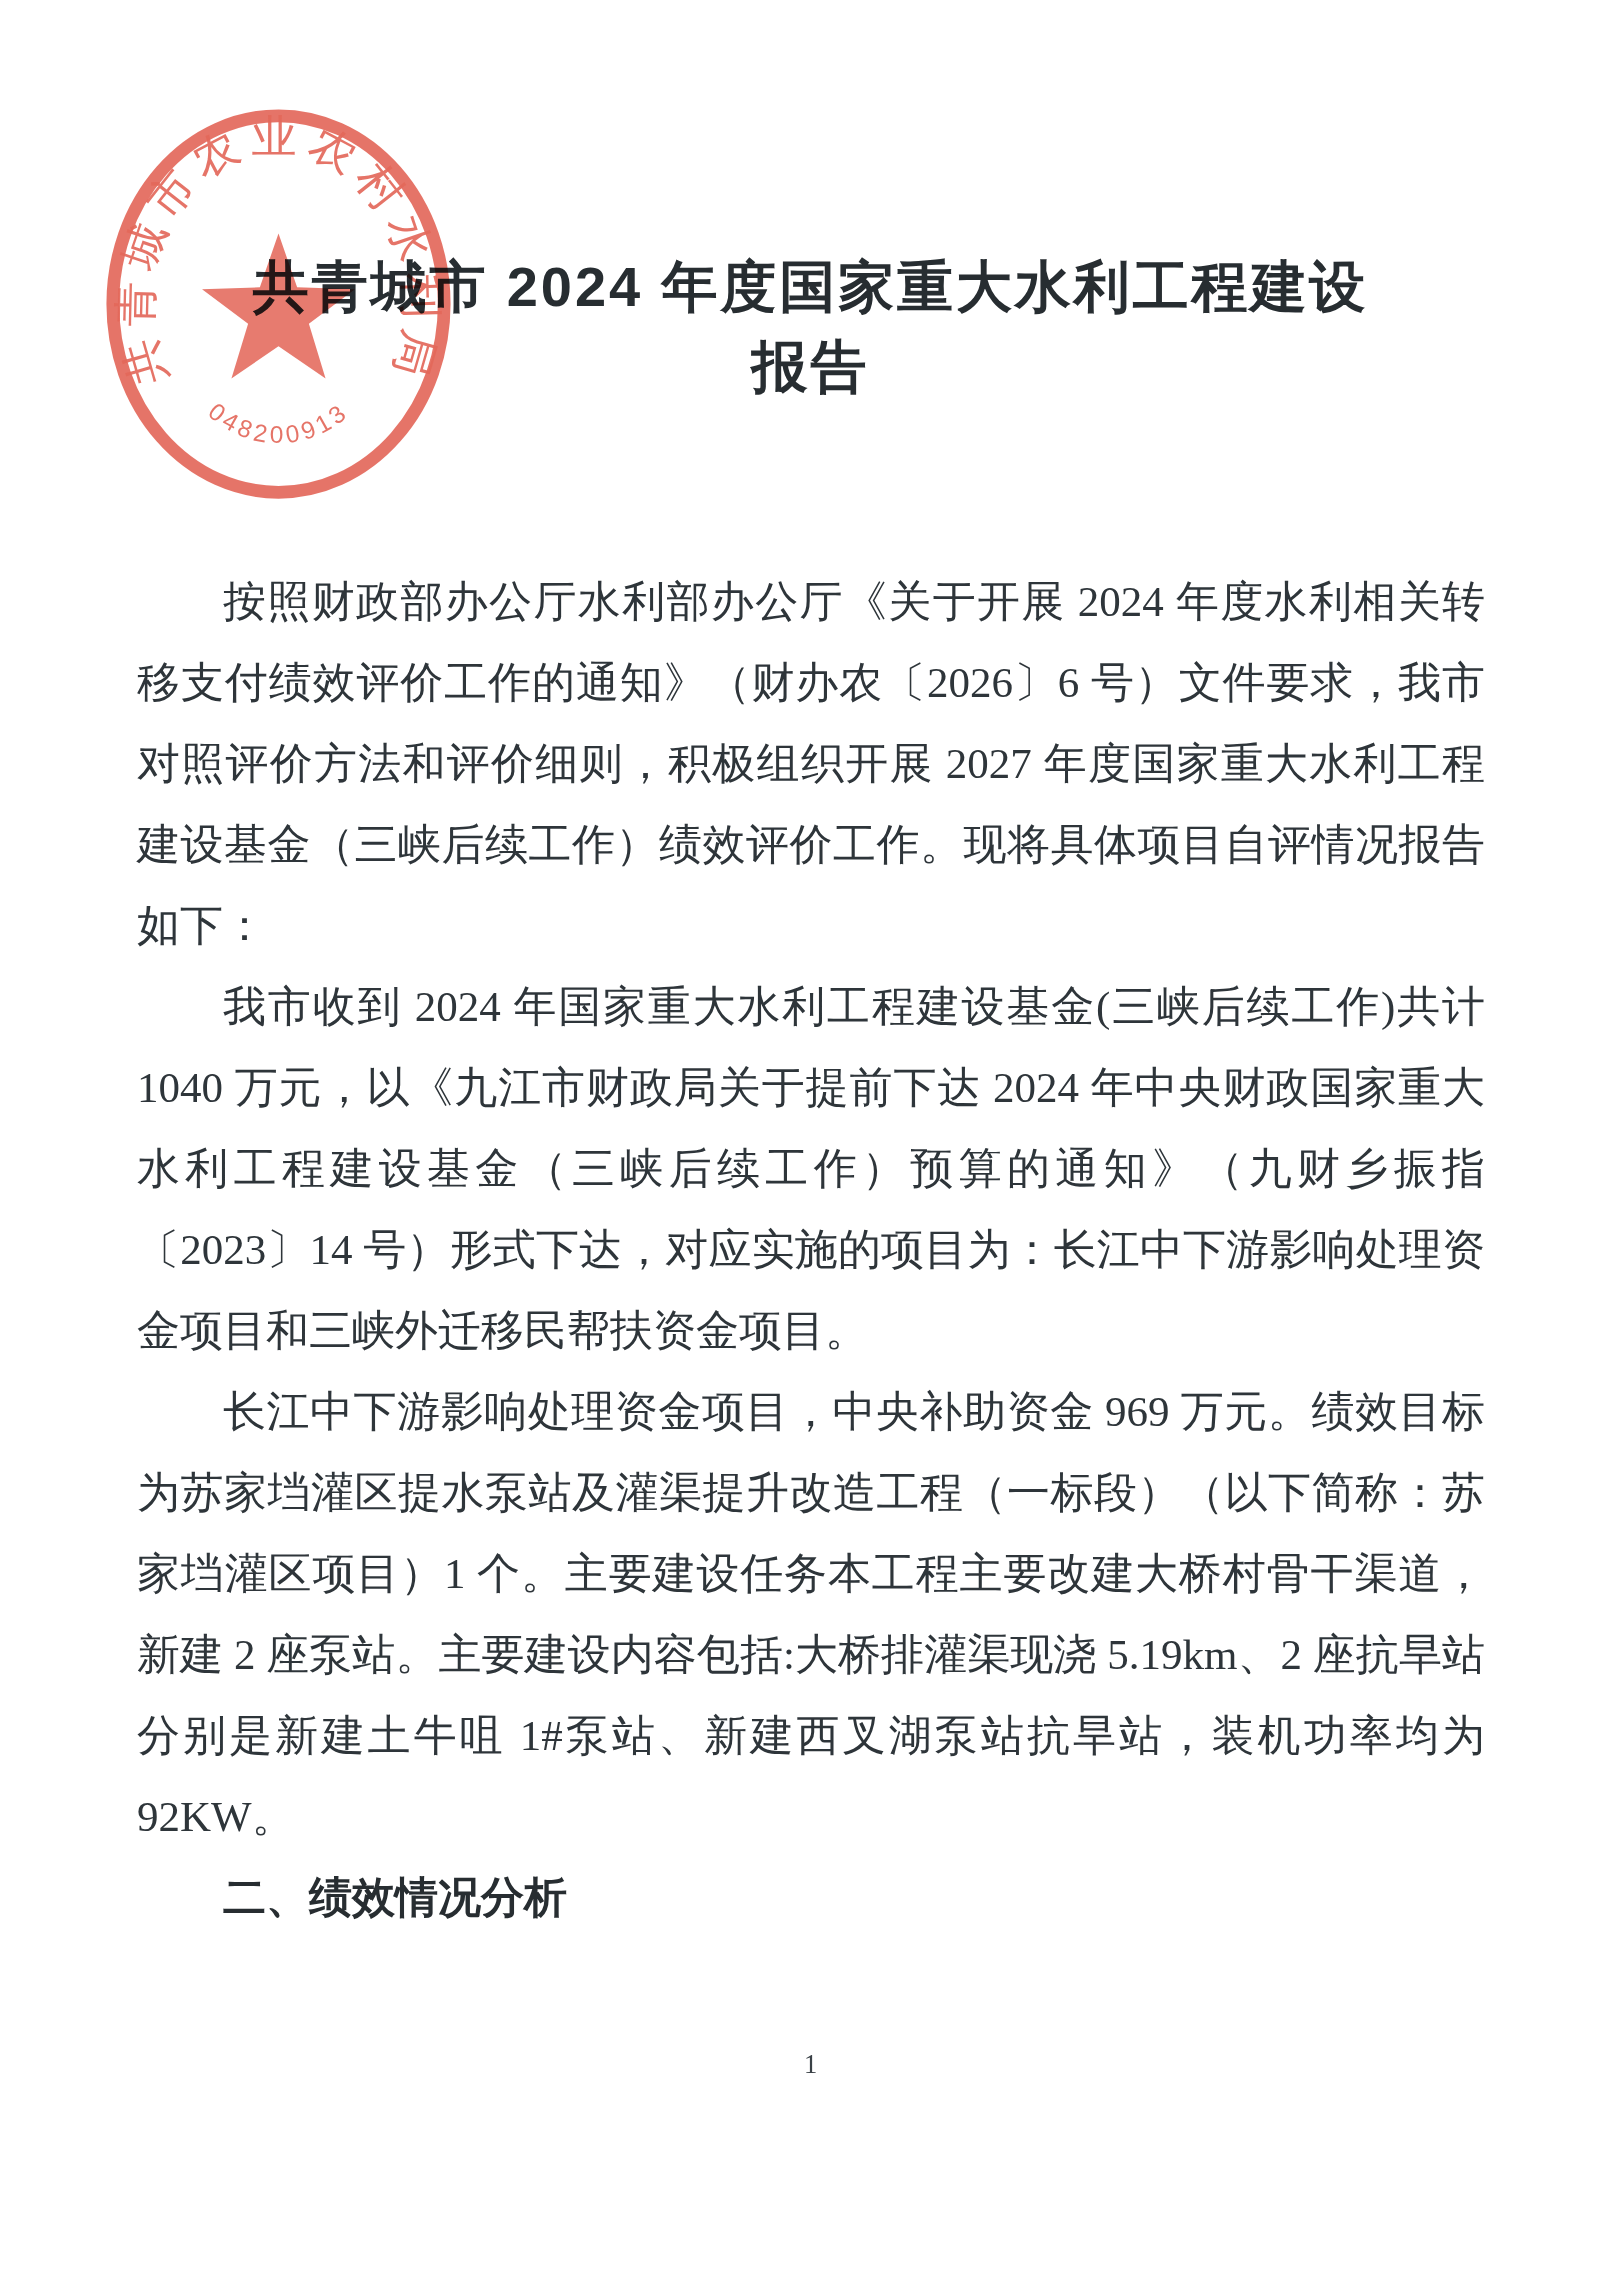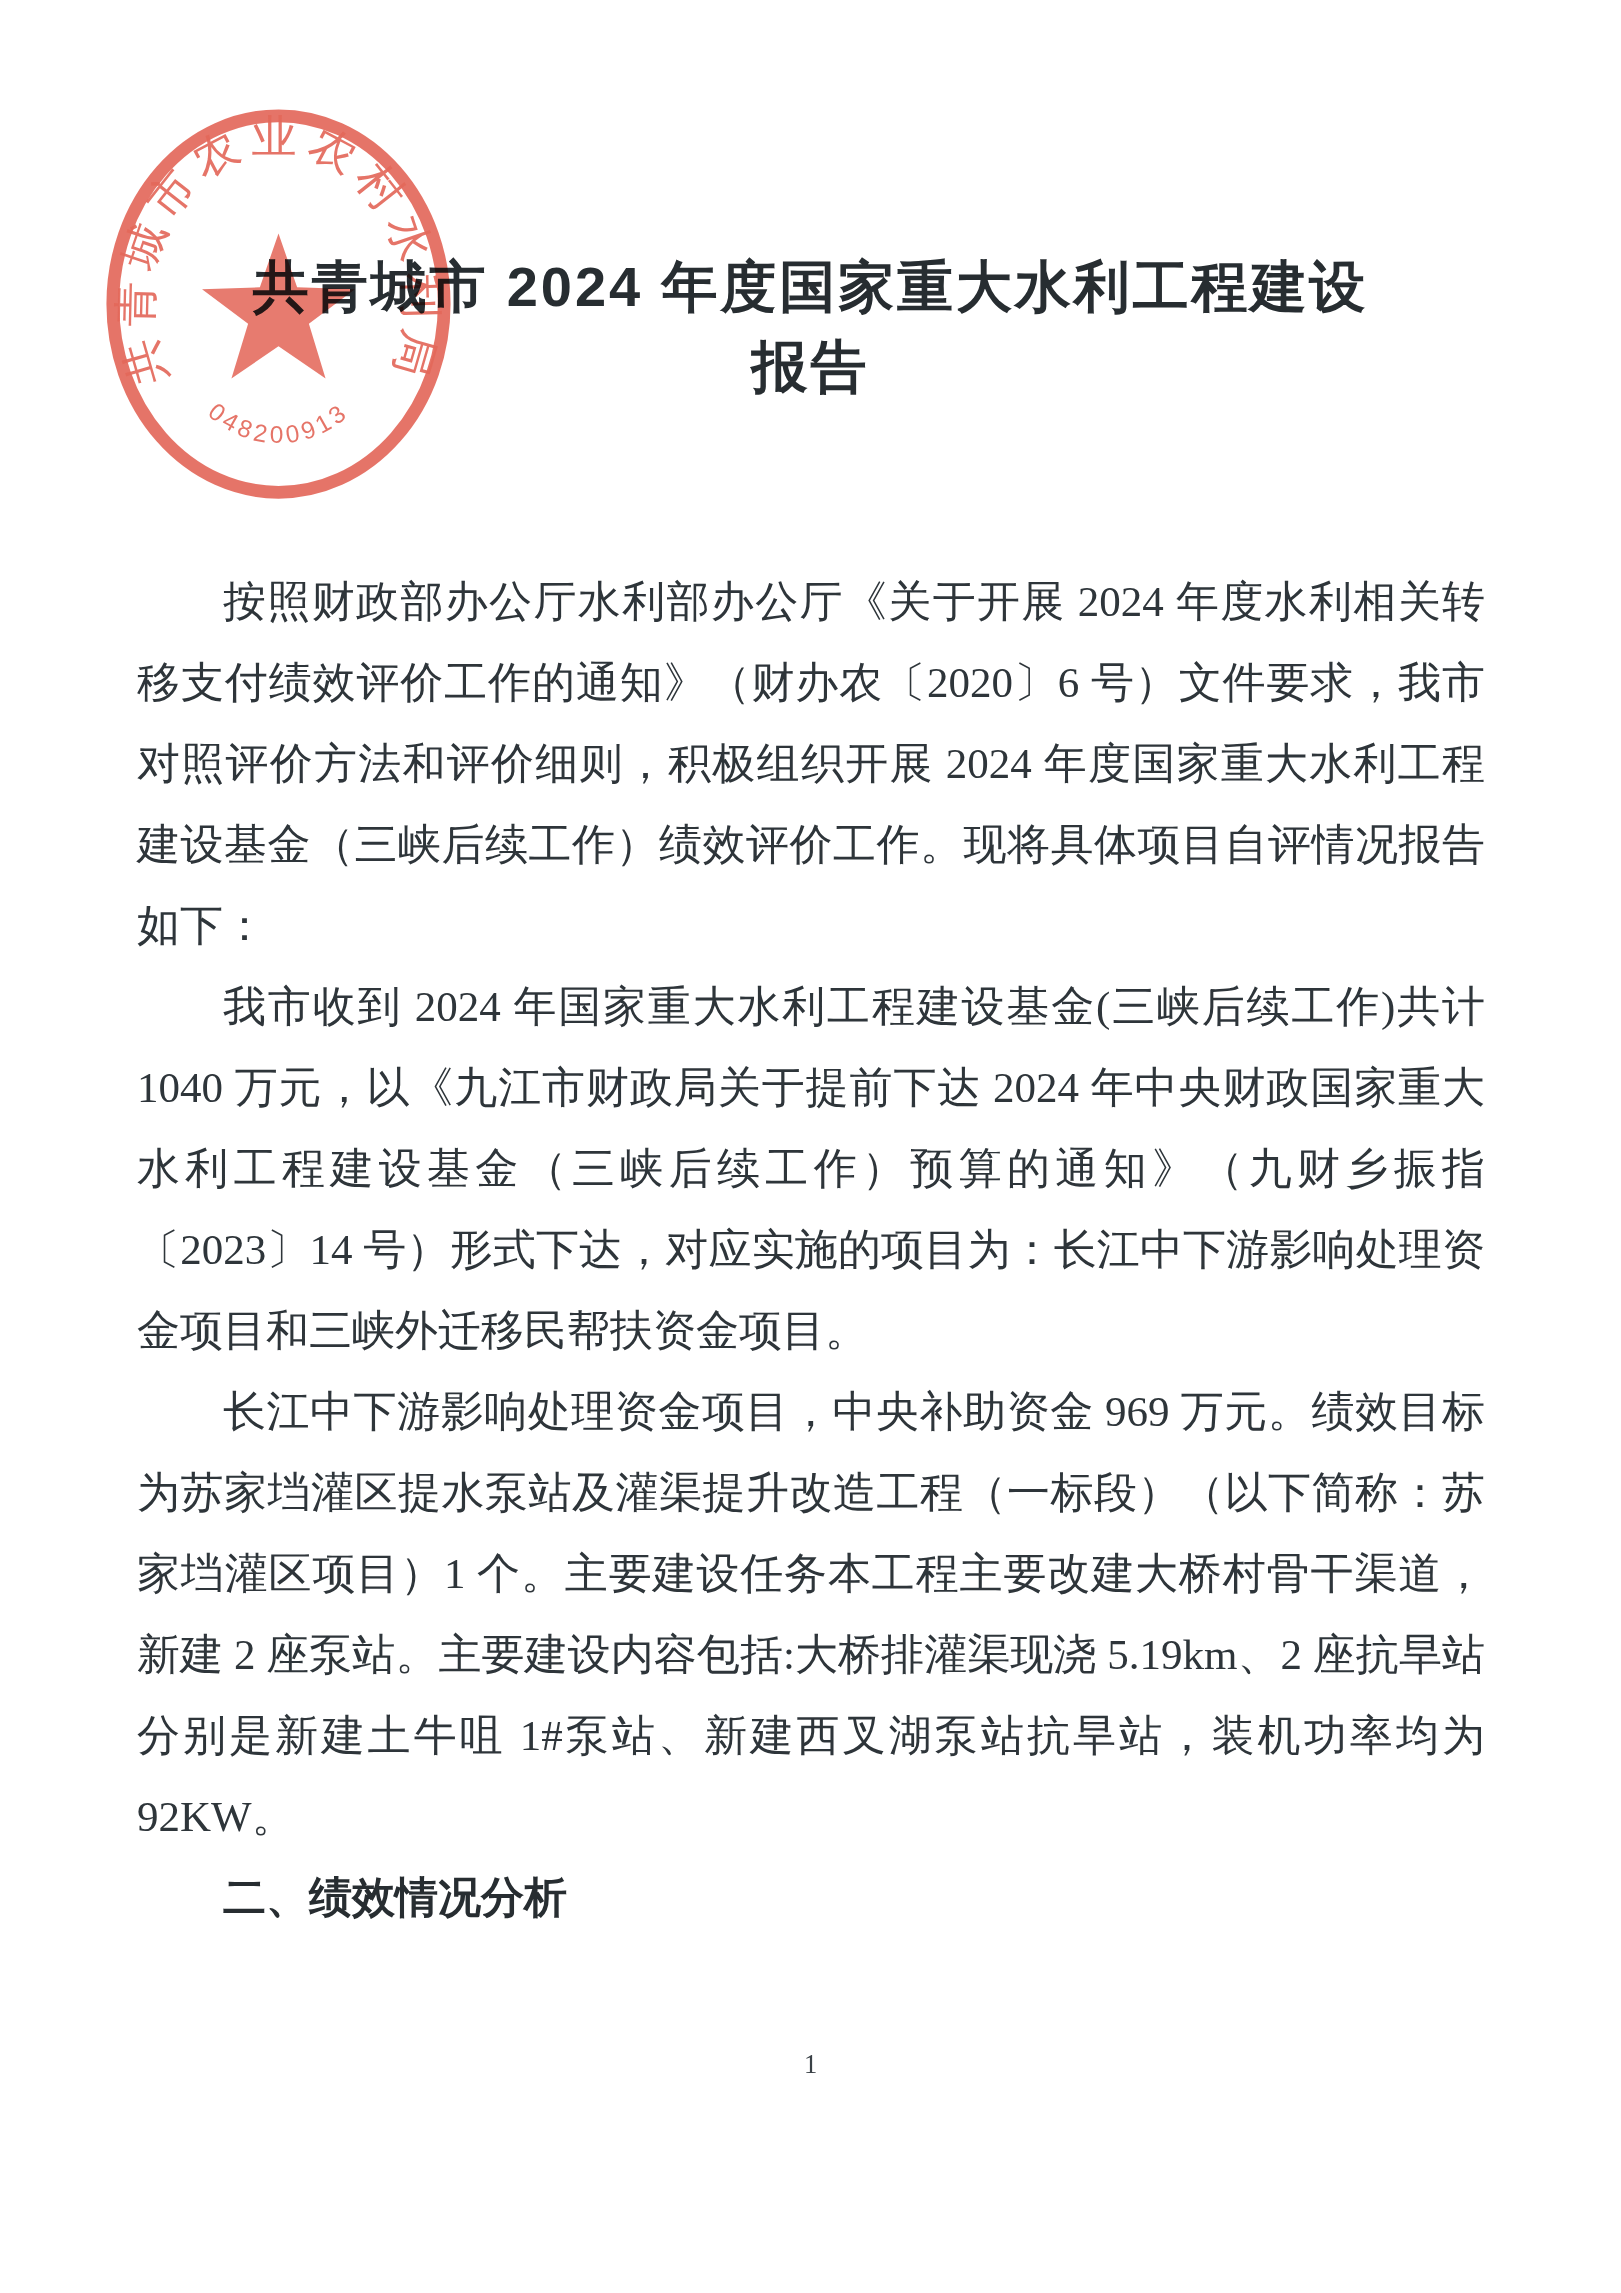--- a/index.html
+++ b/index.html
@@ -68,21 +68,21 @@
 <body>
 
 <div class="page">
 
   <div class="title-block">
     <div>共青城市 2024 年度国家重大水利工程建设</div>
     <div>报告</div>
   </div>
 
   <div class="body-block">
-    <p>按照财政部办公厅水利部办公厅《关于开展 2024 年度水利相关转移支付绩效评价工作的通知》（财办农〔2020〕6 号）文件要求，我市对照评价方法和评价细则，积极组织开展 2024 年度国家重大水利工程建设基金（三峡后续工作）绩效评价工作。现将具体项目自评情况报告如下：</p>
+    <p>按照财政部办公厅水利部办公厅《关于开展 2024 年度水利相关转移支付绩效评价工作的通知》（财办农〔2026〕6 号）文件要求，我市对照评价方法和评价细则，积极组织开展 2027 年度国家重大水利工程建设基金（三峡后续工作）绩效评价工作。现将具体项目自评情况报告如下：</p>
     <p>我市收到 2024 年国家重大水利工程建设基金(三峡后续工作)共计 1040 万元，以《九江市财政局关于提前下达 2024 年中央财政国家重大水利工程建设基金（三峡后续工作）预算的通知》（九财乡振指〔2023〕14 号）形式下达，对应实施的项目为：长江中下游影响处理资金项目和三峡外迁移民帮扶资金项目。</p>
     <p>长江中下游影响处理资金项目，中央补助资金 969 万元。绩效目标为苏家垱灌区提水泵站及灌渠提升改造工程（一标段）（以下简称：苏家垱灌区项目）1 个。主要建设任务本工程主要改建大桥村骨干渠道，新建 2 座泵站。主要建设内容包括:大桥排灌渠现浇 5.19km、2 座抗旱站分别是新建土牛咀 1#泵站、新建西叉湖泵站抗旱站，装机功率均为 92KW。</p>
     <p class="section-heading">二、绩效情况分析</p>
   </div>
 
   <div class="page-number">1</div>
 
   <svg class="seal" width="361" height="402" viewBox="0 0 368 410" xmlns="http://www.w3.org/2000/svg">
     <defs>
       <path id="seal-arc-top" d="M 77.5 293 A 130 155 0 1 1 290.5 293" fill="none"></path>

